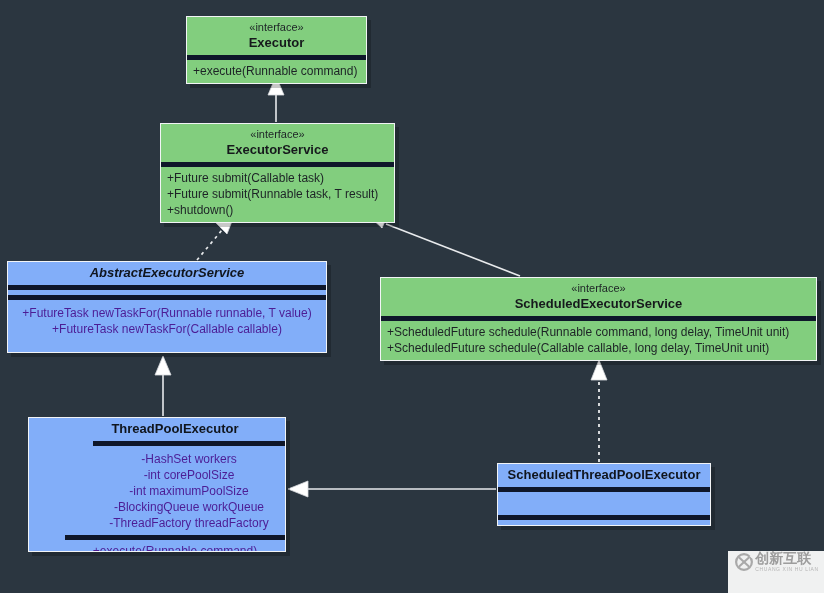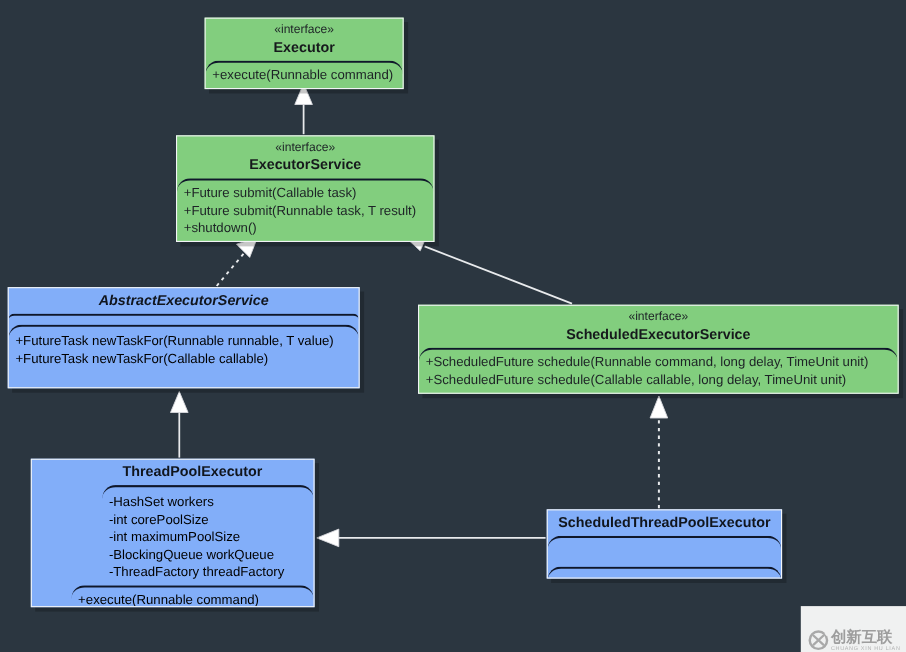--- a/index.html
+++ b/index.html
@@ -36,22 +36,21 @@
     overflow: hidden;
   }
   .uml-box.green { background: #82ce7e; }
   .uml-box.blue  { background: #82aef9; }
 
   .compartment {
     box-sizing: border-box;
     padding: 3px 6px 4px 6px;
   }
   .compartment + .compartment {
-    border-top: 2px solid #0f172a;
-    border-radius: 12px;
+    border-top: 5px solid #0f172a;
   }
   .compartment.empty {
     height: 10px;
     padding: 0;
   }
 
   .stereo {
     text-align: center;
     font-size: 11px;
     color: #1d2326;
@@ -69,21 +68,21 @@
   .cname.abstract {
     font-style: italic;
   }
   .member {
     font-size: 12px;
     color: #1d2326;
     line-height: 16px;
     white-space: nowrap;
     text-align: left;
   }
-  .uml-box.blue .member { color: #000000; }
+  .uml-box.blue .member { color: #4c1d95; text-align: center; }
   .uml-box.blue .cname  { color: #10151d; }
 
   
   #box-executor          { left: 186px; top: 16px;  width: 181px; }
   #box-executorservice   { left: 160px; top: 123px; width: 235px; }
   #box-abstract          { left: 7px;   top: 261px; width: 320px; height: 92px; }
   #box-scheduledsvc      { left: 380px; top: 277px; width: 437px; }
   #box-threadpool        { left: 28px;  top: 417px; width: 258px; height: 135px; padding-left: 36px; }
   #box-scheduledpool     { left: 497px; top: 463px; width: 214px; height: 63px; }
 
@@ -93,21 +92,21 @@
 
   
   #watermark {
     position: absolute;
     left: 728px;
     top: 551px;
     width: 96px;
     height: 42px;
     background: #f0f1f1;
     display: flex;
-    align-items: flex-end;
+    align-items: flex-start;
     justify-content: center;
     gap: 0;
   }
   #wm-logo { flex: 0 0 auto; }
   #wm-text-wrap {
     display: flex;
     flex-direction: column;
     align-items: flex-start;
     line-height: 1;
   }

